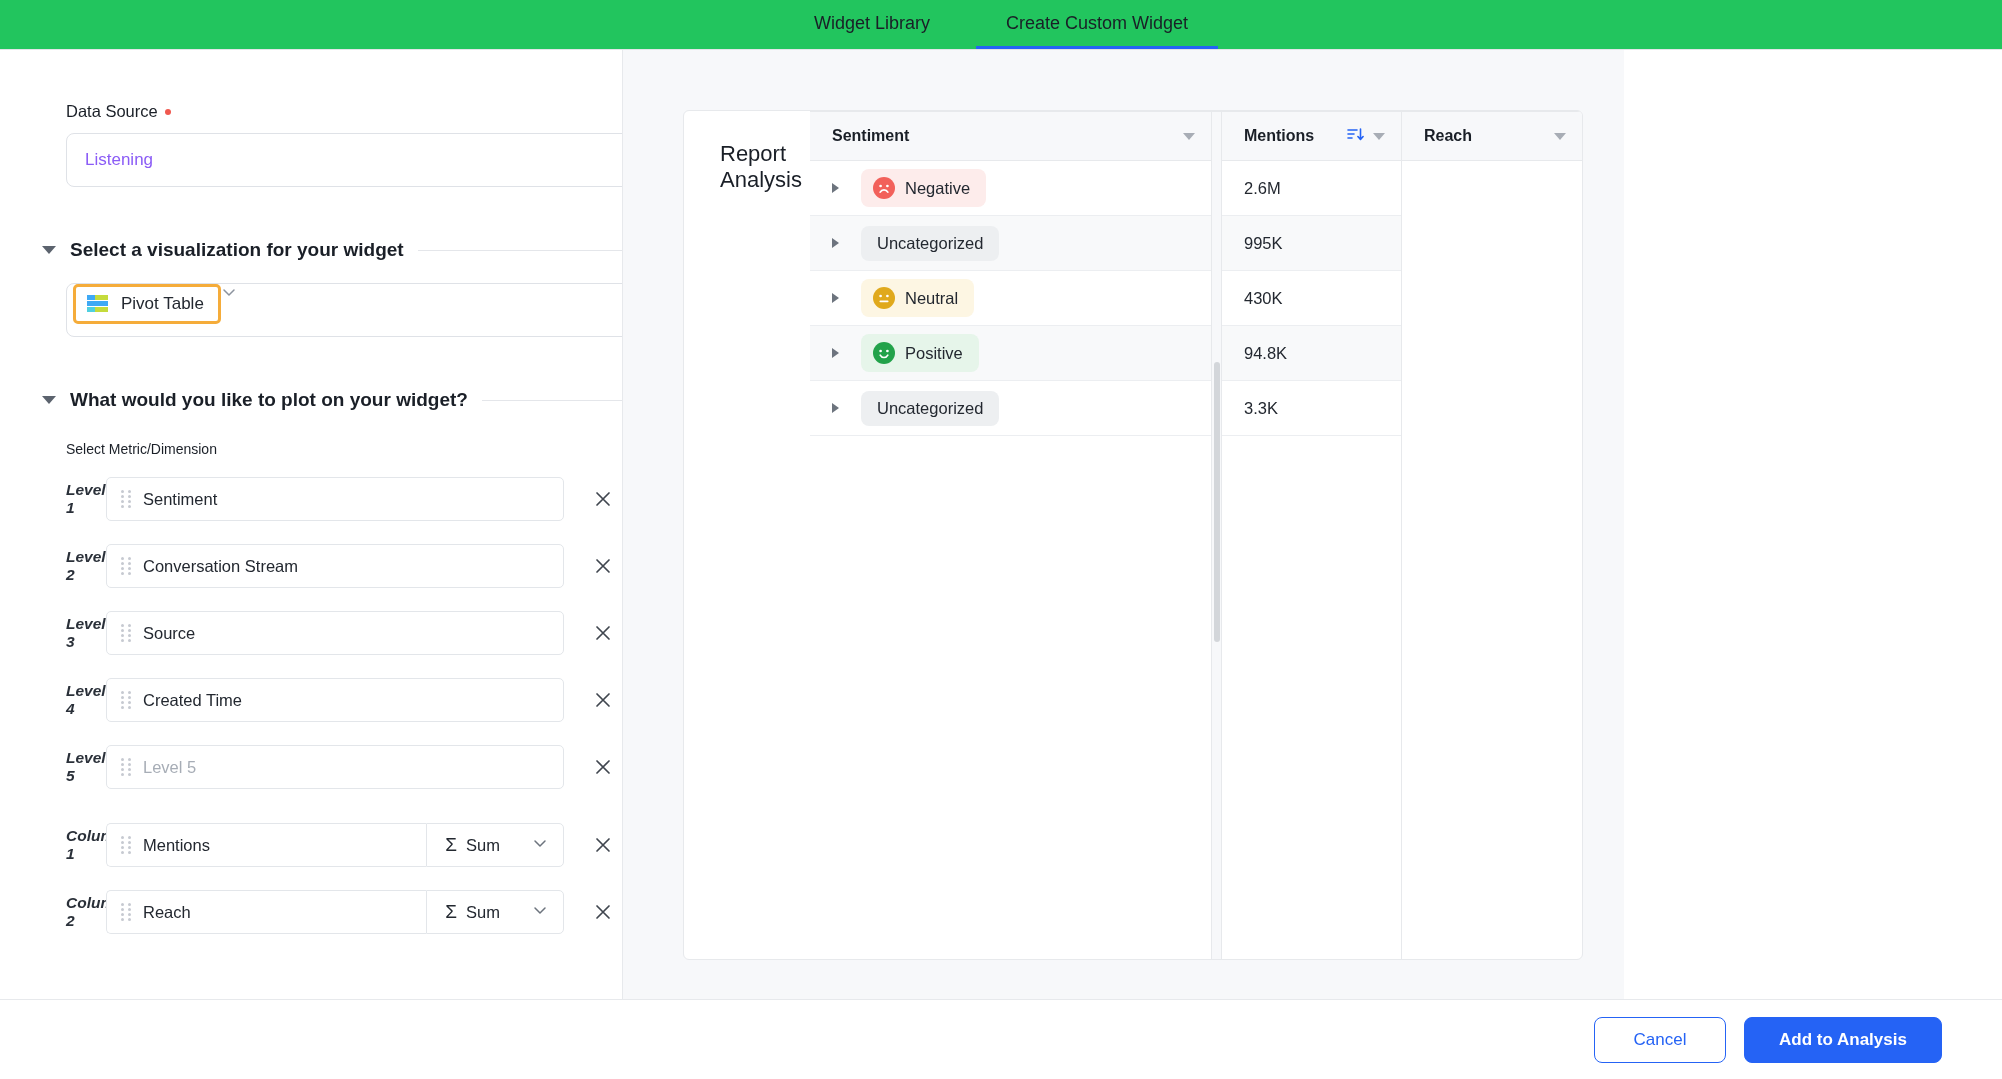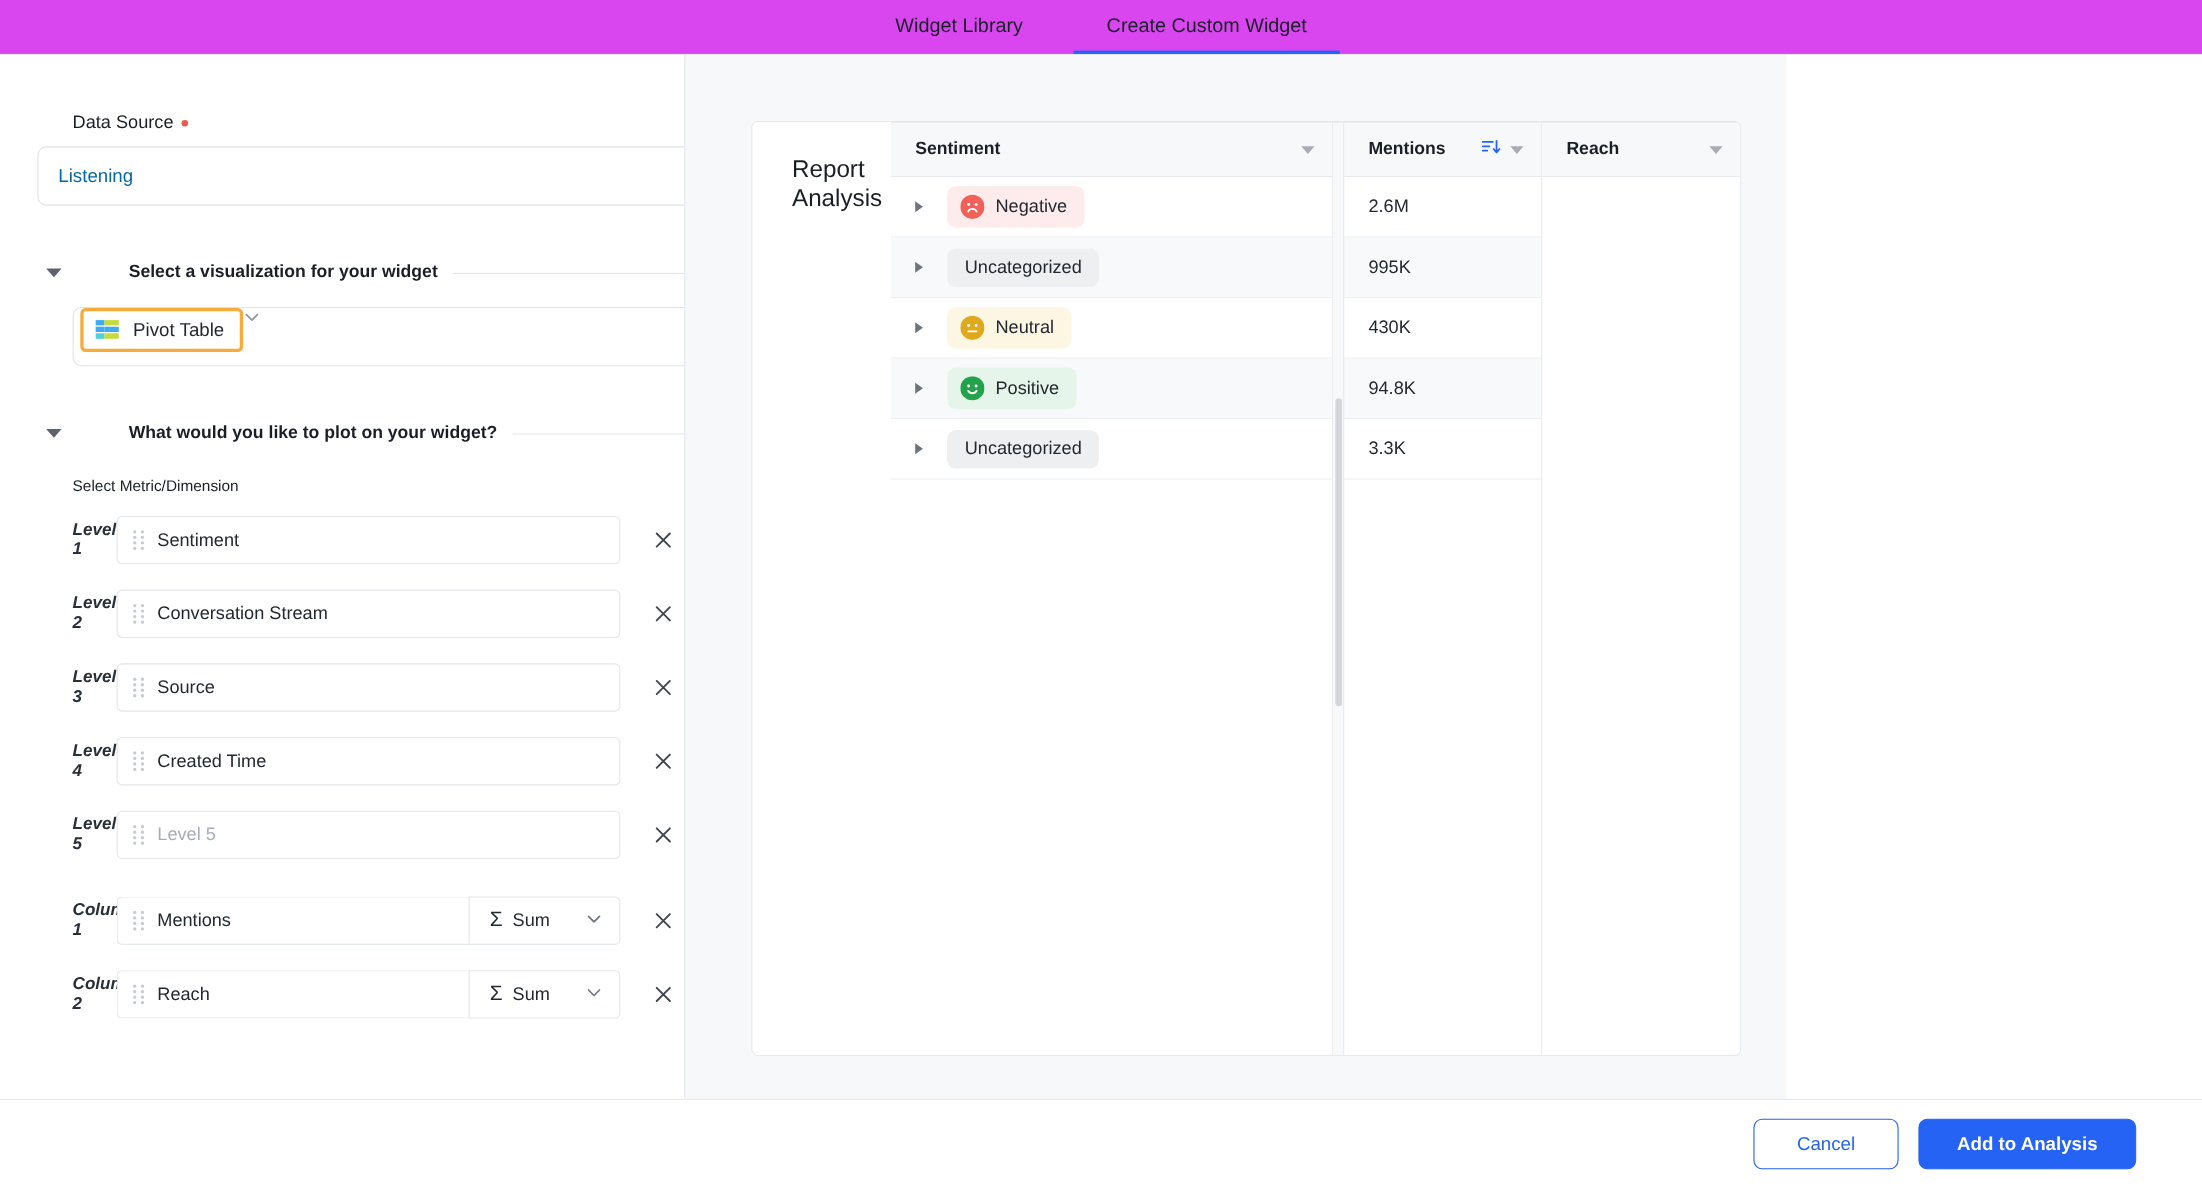--- a/index.html
+++ b/index.html
@@ -12,21 +12,21 @@
   }
 
   
   .tabbar {
     height: 50px;
     display: flex;
     align-items: flex-end;
     justify-content: center;
     gap: 16px;
     border-bottom: 1px solid #e3e5e8;
-    background: #d946ef;
+    background: #22c55e;
     position: relative;
   }
   .tab {
     font-size: 18px;
     color: #1a1f27;
     padding: 0 30px 14px 30px;
     cursor: pointer;
     line-height: 1;
     border-bottom: 3px solid transparent;
     white-space: nowrap;
@@ -63,31 +63,31 @@
     display: flex;
     align-items: center;
     gap: 7px;
   }
   .req-dot {
     width: 6px; height: 6px; border-radius: 50%;
     background: #f0584f;
     display: inline-block;
   }
   .select-box {
-    margin-left: 34px;
+    margin-left: 66px;
     width: 868px;
     height: 54px;
     border: 1px solid #dfe2e7;
     border-radius: 8px;
     background: #fff;
     display: flex;
     align-items: center;
     padding: 0 18px;
     font-size: 17px;
-    color: #0369a1;
+    color: #8b5cf6;
     cursor: pointer;
     position: relative;
   }
   .select-box .chev {
     position: absolute; right: 18px; top: 50%;
     transform: translateY(-50%);
     color: #8c939e;
   }
 
   
@@ -100,25 +100,24 @@
   }
   .caret-down {
     width: 0; height: 0;
     border-left: 7px solid transparent;
     border-right: 7px solid transparent;
     border-top: 8px solid #5c636e;
     cursor: pointer;
     flex: none;
   }
   .section-title {
-    font-size: 16px;
+    font-size: 19px;
     font-weight: bold;
     color: #1a1f27;
     white-space: nowrap;
-    margin-left: 47px;
   }
   .section-rule {
     flex: 1;
     height: 1px;
     background: #e4e6ea;
   }
 
   
   .viz-select {
     margin: 22px 0 0 66px;

